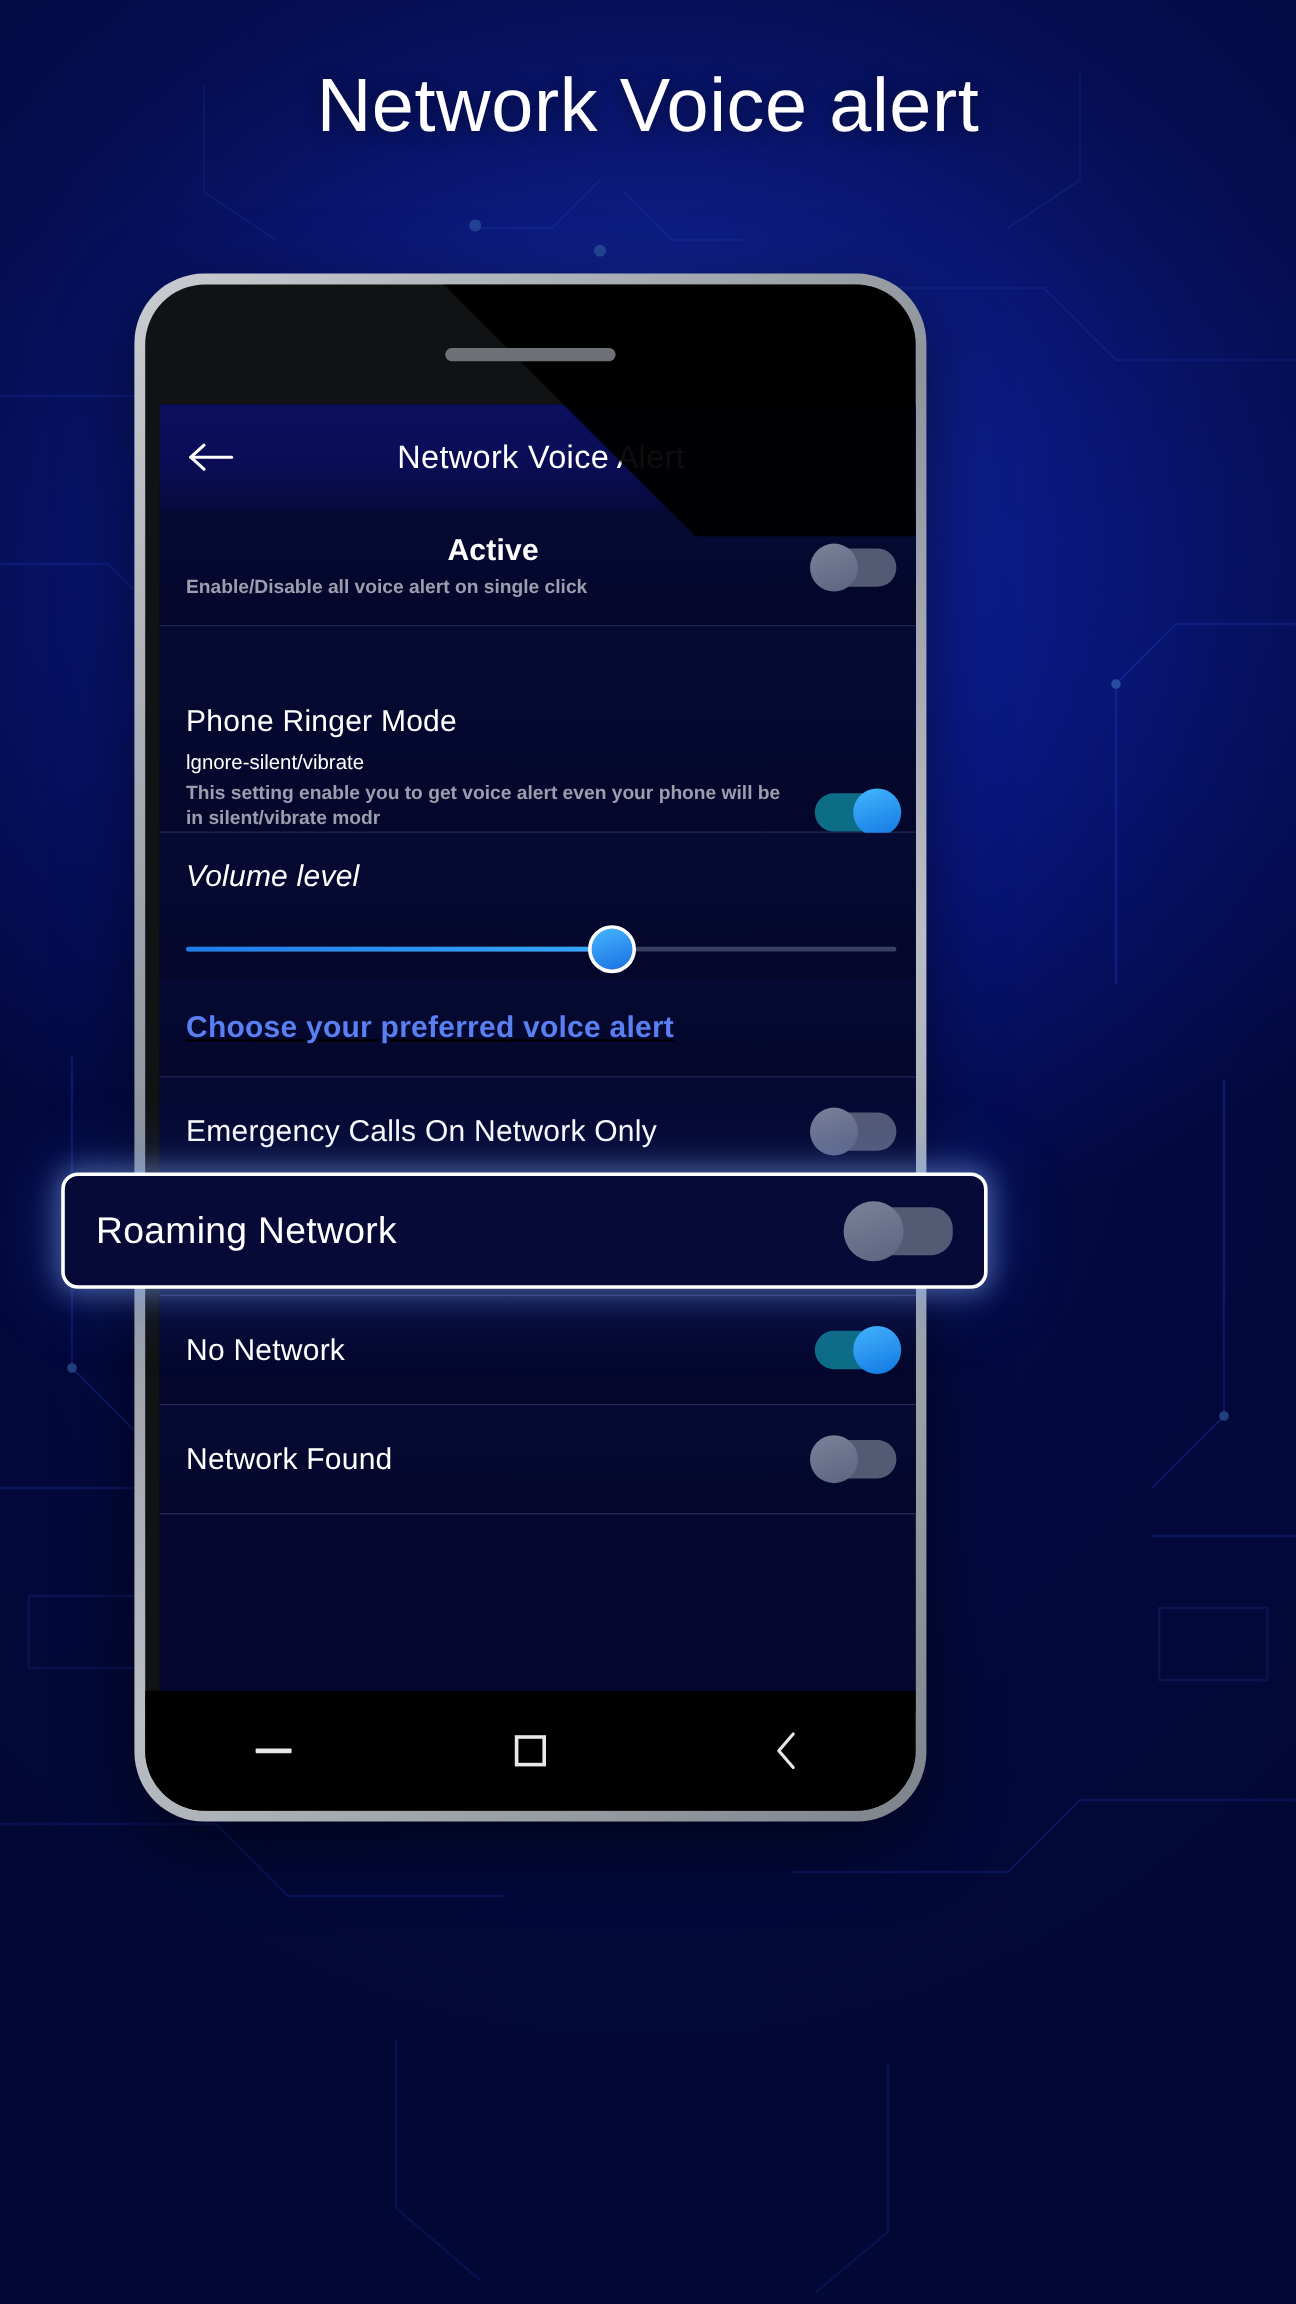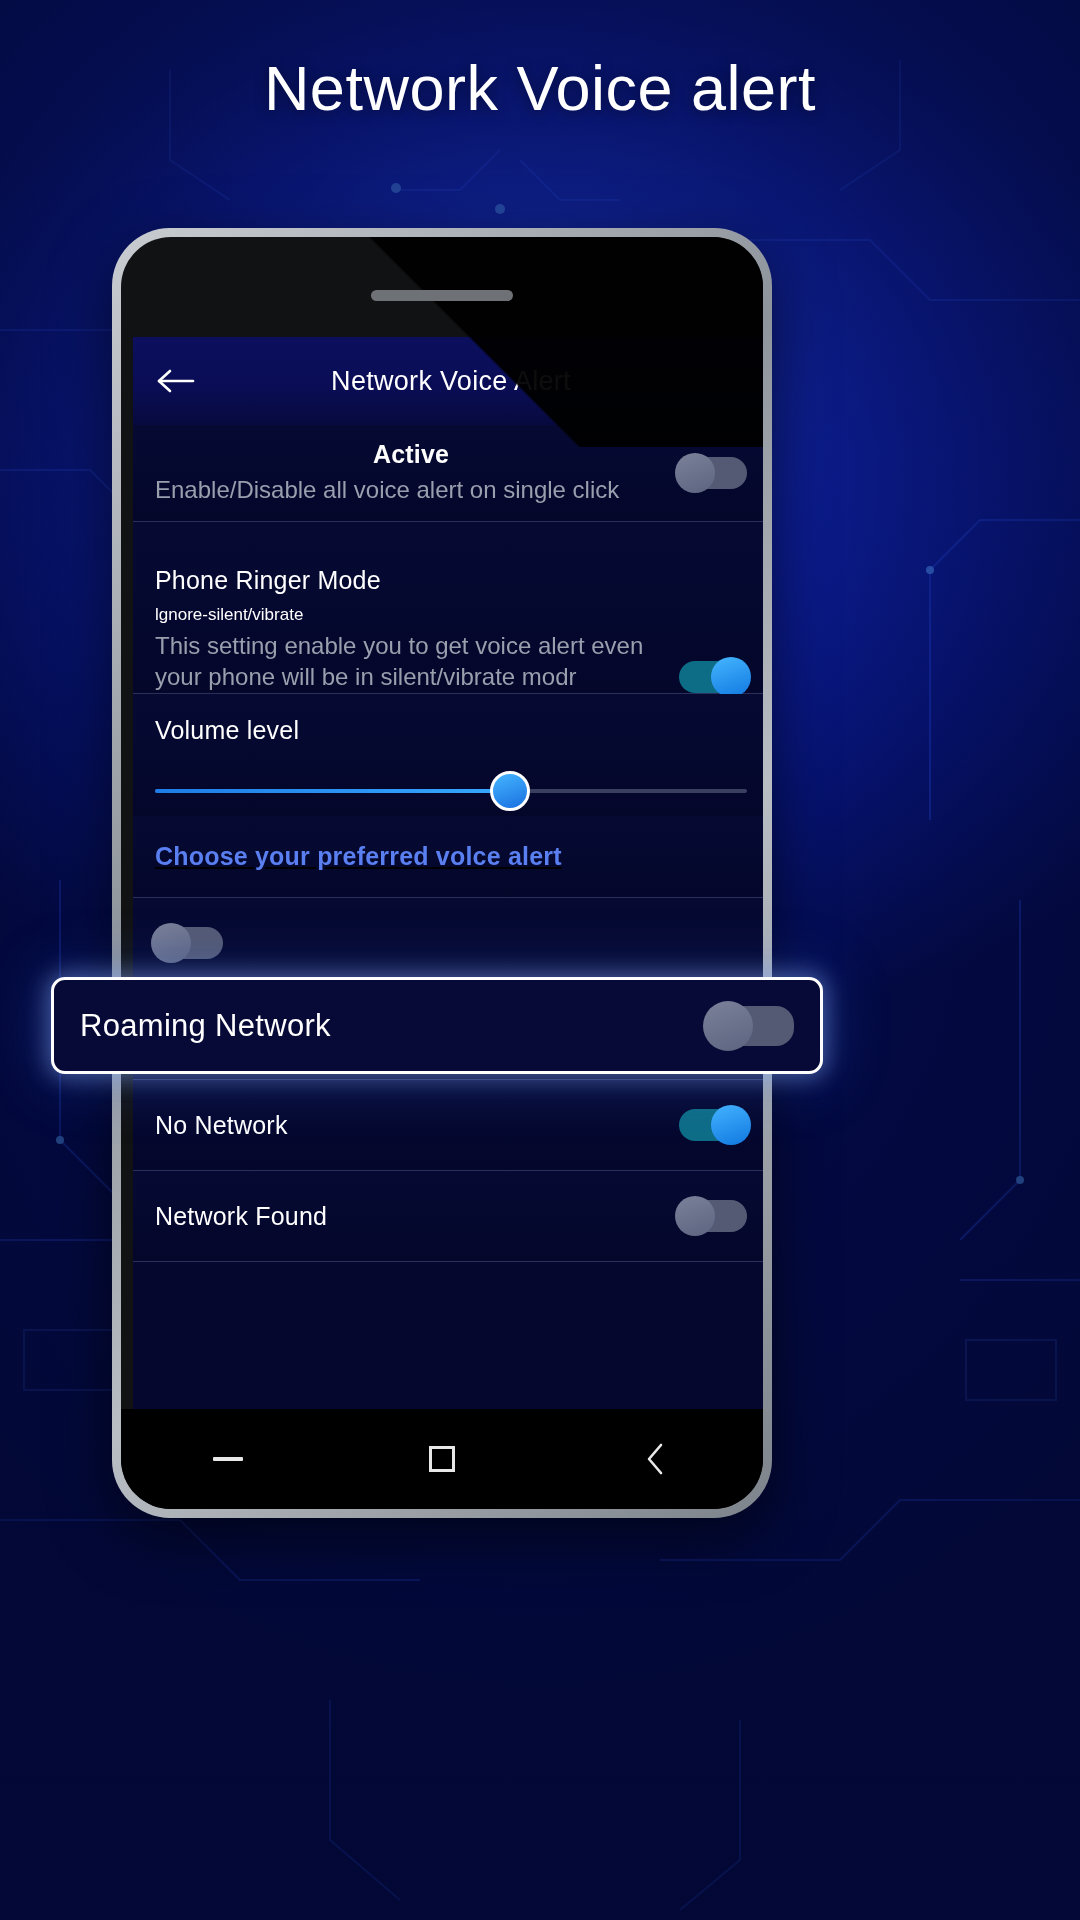--- a/index.html
+++ b/index.html
@@ -90,26 +90,26 @@
     position: relative;
     padding: 0 22px;
     border-bottom: 1px solid #2b2f5c;
     background: linear-gradient(180deg, #060a33 0%, #04062a 100%);
     display: flex; align-items: center; justify-content: space-between;
     gap: 12px;
   }
   .row-texts { flex: 1 1 auto; min-width: 0; }
   .row-title { color: #ffffff; font-size: 25px; font-weight: 500; letter-spacing: .2px; }
   .row-title.bold { font-weight: 700; text-align: center; }
-  .row-sub { color: #9a9fae; font-size: 24px; line-height: 1.32; margin-top: 5px; }
+  .row-sub { color: #9a9fae; font-size: 16px; line-height: 1.32; margin-top: 5px; font-weight: bold; }
   .row-value { color: #ffffff; font-size: 17px; font-weight: 500; margin-top: 10px; }
 
   .r-active { height: 97px; }
   .r-ringer { height: 172px; align-items: flex-end; padding-top: 20px; }
-  .r-volume { height: 122px; display: block; padding-top: 22px; border-bottom: none; }
+  .r-volume { height: 122px; display: block; padding-top: 22px; border-bottom: none; font-style: italic; }
   .r-choose { height: 82px; border-bottom: 1px solid #2b2f5c; text-decoration: underline; }
   .r-plain { height: 91px; }
 
   .link-text { color: #5a7ff0; font-size: 25px; font-weight: 600; letter-spacing: .2px; }
 
   
   .toggle {
     position: relative; width: 68px; height: 32px; border-radius: 18px;
     flex: none;
   }
@@ -262,20 +262,21 @@
               <div class="slider-fill" id="sliderFill" style="width: 60%;"></div>
               <div class="slider-thumb" id="sliderThumb" style="left: 60%;"></div>
             </div>
           </div>
 
           <div class="row r-choose">
             <div class="link-text">Choose your preferred volce alert</div>
           </div>
 
           <div class="row r-plain">
+            <div class="row-title">Emergency Calls On Network Only</div>
             <div class="toggle off">
               <span class="track"></span>
               <span class="knob"></span>
             </div>
           </div>
 
           <div class="row r-plain">
             <div class="row-title">Roaming Network</div>
             <div class="toggle off">
               <span class="track"></span>

